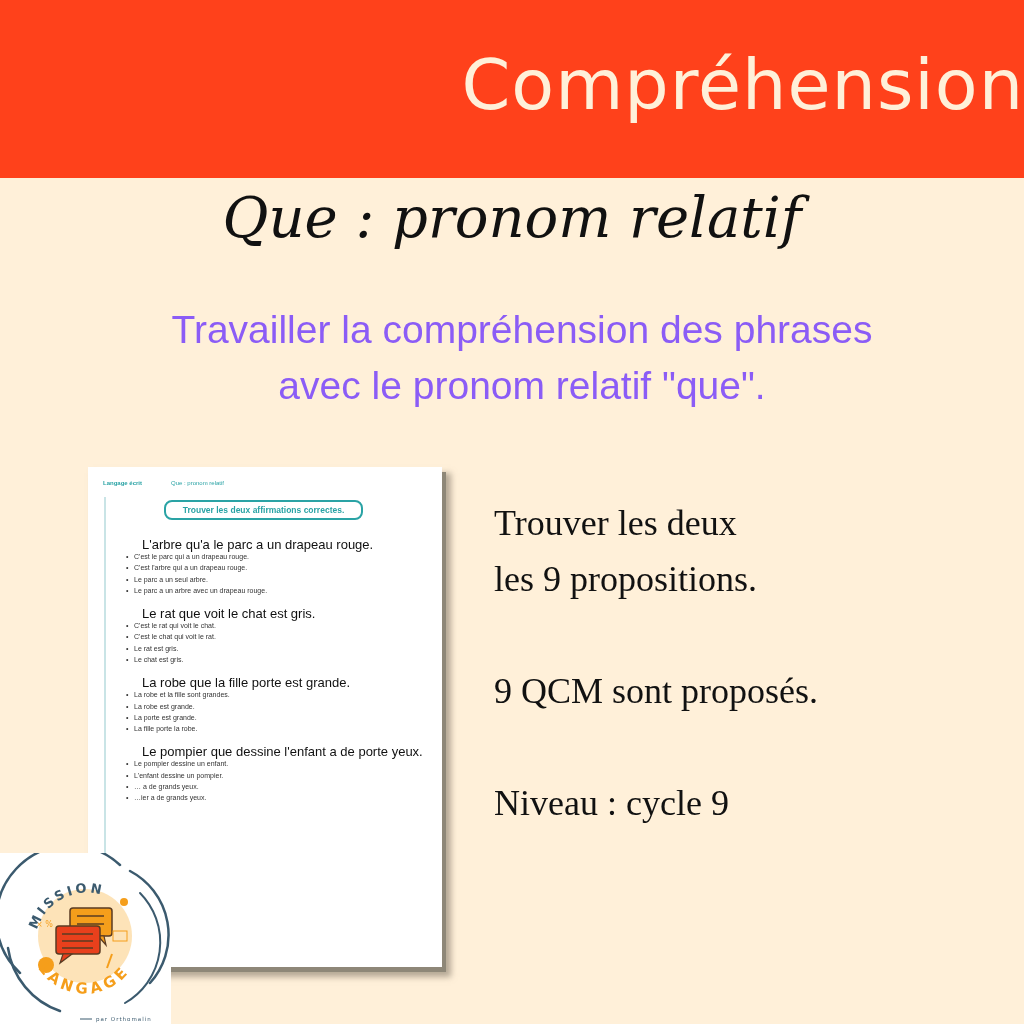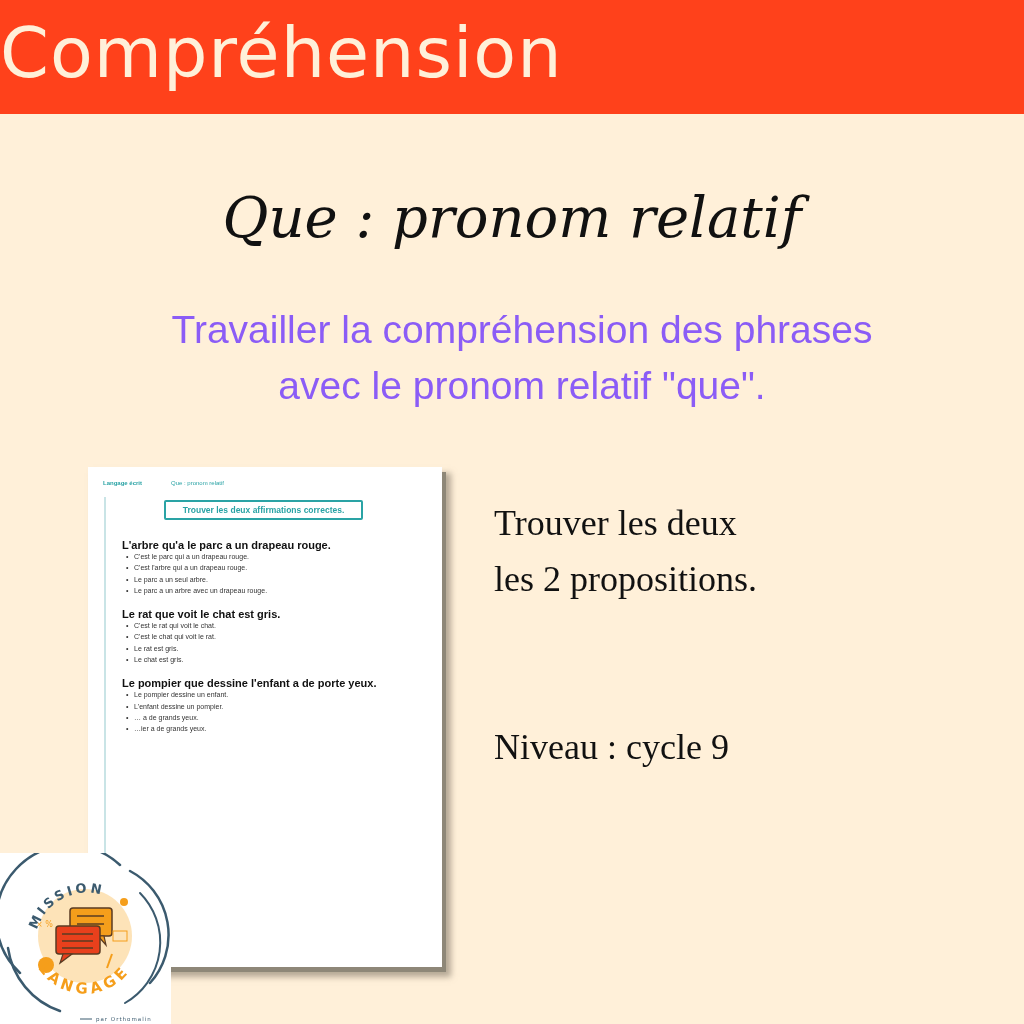--- a/index.html
+++ b/index.html
@@ -4,23 +4,23 @@
   <style>
     * { margin: 0; padding: 0; box-sizing: border-box; }
     html, body { width: 1024px; height: 1024px; overflow: hidden; }
     body {
       background: #fff0d9;
       font-family: "Liberation Sans", sans-serif;
       position: relative;
       color: #111;
     }
     .header {
-      position: absolute; left: 0; top: 0; width: 1024px; height: 114px;
+      position: absolute; left: 0; top: 0; width: 1024px; height: 178px;
       background: #ff411b;
-      display: flex; align-items: center; justify-content: flex-start;
+      display: flex; align-items: center; justify-content: flex-end;
     }
     .header-title {
       color: #fff0d9;
       font-family: "DejaVu Sans", sans-serif;
       font-size: 70px;
       letter-spacing: 1px;
       font-weight: normal;
       margin-top: -8px;
     }
     .subtitle {
@@ -48,28 +48,28 @@
       position: absolute; left: 15px; top: 13px; font-size: 6px; color: #2aa3a5;
     }
     .doc-head .cat { font-weight: bold; }
     .doc-head .topic { position: absolute; left: 68px; top: 0; white-space: nowrap; font-weight: normal; }
     .doc-line {
       position: absolute; left: 16px; top: 30px; width: 2px; height: 440px;
       background: #c9e4e6;
     }
     .doc-instruction {
       position: absolute; left: 76px; top: 33px; width: 199px; height: 20px;
-      border: 2px solid #2aa3a5; border-radius: 2px;
+      border: 2px solid #2aa3a5; border-radius: 8px;
       color: #2aa3a5; font-weight: bold; font-size: 8.5px;
       display: flex; align-items: center; justify-content: center;
       white-space: nowrap;
     }
     .doc-body { position: absolute; left: 34px; top: 72px; width: 300px; }
     .q-block { margin-bottom: 11.5px; }
-    .q-title { font-weight: bold; font-size: 11px; color: #111; height: 12px; line-height: 12px; white-space: nowrap; }
+    .q-title { font-weight: normal; font-size: 13px; color: #111; height: 12px; line-height: 12px; white-space: nowrap; margin-left: 20px; }
     .q-opts { list-style: none; }
     .q-opt { font-size: 7px; color: #333; height: 11.4px; line-height: 11.4px; padding-left: 12px; position: relative; white-space: nowrap; }
     .q-opt::before { content: "•"; position: absolute; left: 4px; top: 0; font-size: 7px; }
     .doc-footer {
       position: absolute; left: 6px; top: 477px; font-size: 4.5px; color: #999; white-space: nowrap;
     }
     .info {
       position: absolute; left: 494px; top: 495px; width: 460px;
       font-family: Liberation Serif, serif;
       font-size: 36px; color: #111;
@@ -116,39 +116,49 @@
     <div class="q-block">
       <div class="q-title">Le rat que voit le chat est gris.</div>
       <ul class="q-opts">
         <li class="q-opt">C'est le rat qui voit le chat.</li>
         <li class="q-opt">C'est le chat qui voit le rat.</li>
         <li class="q-opt">Le rat est gris.</li>
         <li class="q-opt">Le chat est gris.</li>
       </ul>
     </div>
     <div class="q-block">
+      <div class="q-title">La robe que la fille porte est grande.</div>
+      <ul class="q-opts">
+        <li class="q-opt">La robe et la fille sont grandes.</li>
+        <li class="q-opt">La robe est grande.</li>
+        <li class="q-opt">La porte est grande.</li>
+        <li class="q-opt">La fille porte la robe.</li>
+      </ul>
+    </div>
+    <div class="q-block">
       <div class="q-title">Le pompier que dessine l'enfant a de porte yeux.</div>
       <ul class="q-opts">
         <li class="q-opt">Le pompier dessine un enfant.</li>
         <li class="q-opt">L'enfant dessine un pompier.</li>
         <li class="q-opt">… a de grands yeux.</li>
         <li class="q-opt">…ier a de grands yeux.</li>
       </ul>
     </div>
   </div>
 
   <div class="doc-footer">…ge.fr - 2026 - fiche n°43 - page 2 / 4</div>
 </div>
 
 <div class="info">
   <div class="info-para">
     <div>Trouver les deux</div>
-    <div>les 2 propositions.</div>
+    <div>les 9 propositions.</div>
   </div>
   <div class="info-gap"></div>
+  <div class="info-para">9 QCM sont proposés.</div>
   <div class="info-gap"></div>
   <div class="info-para">Niveau : cycle 9</div>
 </div>
 
 <div class="logo">
   <svg width="171" height="171" viewBox="0 0 171 171">
     <defs>
       <path id="arcTop" d="M 35 88 A 52 52 0 0 1 135 72"></path>
       <path id="arcBot" d="M 30 95 A 56 56 0 0 0 140 95"></path>
     </defs>

